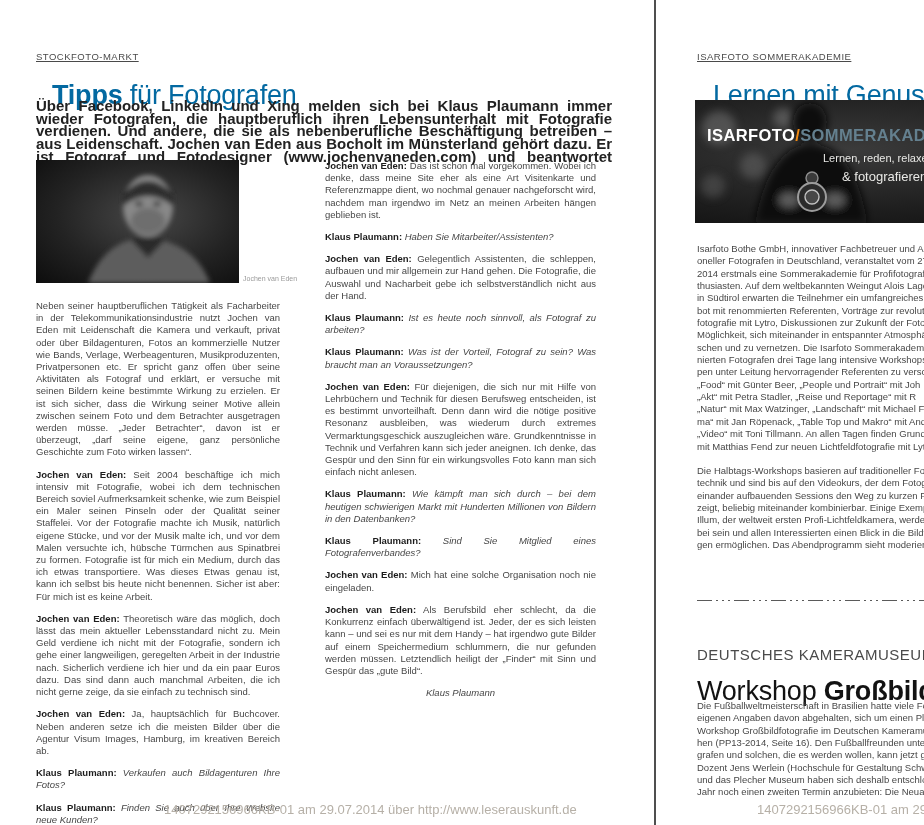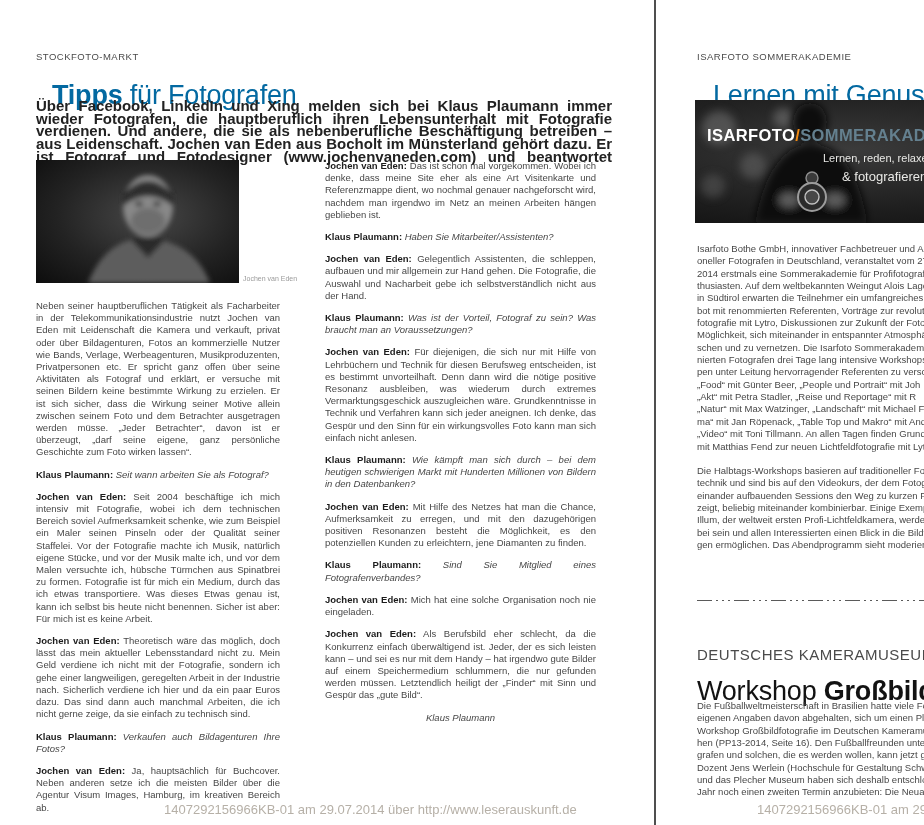--- a/index.html
+++ b/index.html
@@ -5,21 +5,21 @@
   html,body{margin:0;padding:0;background:#ffffff;}
   body{position:relative;width:924px;height:825px;overflow:hidden;
        font-family:"Liberation Sans", sans-serif;-webkit-font-smoothing:antialiased;}
 
   .page{position:absolute;top:0;height:825px;}
   #pageL{left:36px;width:576px;}
   #pageR{left:697px;width:576px;}
 
   .vdivider{position:absolute;left:654px;top:0;width:2px;height:825px;background:#4f4f4f;}
 
-  .kicker{position:absolute;top:51px;left:0;font-size:9.5px;letter-spacing:.5px;color:#4a4a4a;white-space:nowrap;}
+  .kicker{position:absolute;top:51px;left:0;font-size:9.5px;letter-spacing:.5px;color:#4a4a4a;white-space:nowrap;text-decoration:underline;}
   .headline{position:absolute;top:62px;left:16px;font-size:27px;line-height:30px;color:#0369a1;
             letter-spacing:-0.2px;white-space:nowrap;font-weight:400;}
   .headline .hb{font-weight:700;}
 
   .intro{position:absolute;top:100px;left:0;width:576px;font-size:15px;font-weight:700;
          line-height:12.7px;color:#222;text-align:justify;}
 
   .col{position:absolute;top:160px;font-size:9.5px;line-height:12.2px;color:#474747;text-align:justify;hyphens:auto;}
   #col1{left:0;width:260px;}
   #col2{left:289px;width:287px;}
@@ -89,38 +89,37 @@
           <ellipse cx="112" cy="61" rx="17" ry="13" fill="#6e6e6e"></ellipse>
           <path d="M87 34 Q112 8 137 34 L137 46 Q112 26 87 46 Z" fill="#2e2e2e"></path>
           <ellipse cx="103" cy="44" rx="4" ry="2.4" fill="#3c3c3c"></ellipse>
           <ellipse cx="121" cy="44" rx="4" ry="2.4" fill="#3c3c3c"></ellipse>
         </g>
       </svg>
       <div class="caption">Jochen van Eden</div>
     </div>
     <div>
         <p class="blk"><span class="answer">Neben seiner hauptberuflichen Tätigkeit als Facharbeiter in der Telekommunikationsindustrie nutzt Jochen van Eden mit Leidenschaft die Kamera und verkauft, privat oder über Bildagenturen, Fotos an kommerzielle Nutzer wie Bands, Verlage, Werbeagenturen, Musikproduzenten, Privatpersonen etc. Er spricht ganz offen über seine Aktivitäten als Fotograf und erklärt, er versuche mit seinen Bildern keine bestimmte Wirkung zu erzielen. Er ist sich sicher, dass die Wirkung seiner Motive allein zwischen seinem Foto und dem Betrachter ausgetragen werden müsse. „Jeder Betrachter“, davon ist er überzeugt, „darf seine eigene, ganz persönliche Geschichte zum Foto wirken lassen“.</span></p>
-        <p class="blk"><span class="spk">Klaus Plaumann:</span> <span class="question">Seit wann arbeiten Sie als Fotograf?</span></p>
         <p class="blk"><span class="spk">Jochen van Eden:</span> <span class="answer">Seit 2004 beschäftige ich mich intensiv mit Fotografie, wobei ich dem technischen Bereich soviel Aufmerksamkeit schenke, wie zum Beispiel ein Maler seinen Pinseln oder der Qualität seiner Staffelei. Vor der Fotografie machte ich Musik, natürlich eigene Stücke, und vor der Musik malte ich, und vor dem Malen versuchte ich, hübsche Türmchen aus Spinatbrei zu formen. Fotografie ist für mich ein Medium, durch das ich etwas transportiere. Was dieses Etwas genau ist, kann ich selbst bis heute nicht benennen. Sicher ist aber: Für mich ist es keine Arbeit.</span></p>
         <p class="blk"><span class="spk">Jochen van Eden:</span> <span class="answer">Theoretisch wäre das möglich, doch lässt das mein aktueller Lebensstandard nicht zu. Mein Geld verdiene ich nicht mit der Fotografie, sondern ich gehe einer langweiligen, geregelten Arbeit in der Industrie nach. Sicherlich verdiene ich hier und da ein paar Euros dazu. Das sind dann auch manchmal Arbeiten, die ich nicht gerne zeige, da sie einfach zu technisch sind.</span></p>
+        <p class="blk"><span class="spk">Jochen van Eden:</span> <span class="answer">Ja, hauptsächlich für Buchcover. Neben anderen setze ich die meisten Bilder über die Agentur Visum Images, Hamburg, im kreativen Bereich ab.</span></p>
         <p class="blk"><span class="spk">Klaus Plaumann:</span> <span class="question">Verkaufen auch Bildagenturen Ihre Fotos?</span></p>
-        <p class="blk"><span class="spk">Jochen van Eden:</span> <span class="answer">Ja, hauptsächlich für Buchcover. Neben anderen setze ich die meisten Bilder über die Agentur Visum Images, Hamburg, im kreativen Bereich ab.</span></p>
         <p class="blk"><span class="spk">Klaus Plaumann:</span> <span class="question">Finden Sie auch über Ihre Website neue Kunden?</span></p>
       </div>
   </div>
 
   <div class="col" id="col2">
     <div>
         <p class="blk"><span class="spk">Jochen van Eden:</span> <span class="answer">Das ist schon mal vorgekommen. Wobei ich denke, dass meine Site eher als eine Art Visitenkarte und Referenzmappe dient, wo nochmal genauer nachgeforscht wird, nachdem man irgendwo im Netz an meinen Arbeiten hängen geblieben ist.</span></p>
         <p class="blk"><span class="spk">Klaus Plaumann:</span> <span class="question">Haben Sie Mitarbeiter/Assistenten?</span></p>
         <p class="blk"><span class="spk">Jochen van Eden:</span> <span class="answer">Gelegentlich Assistenten, die schleppen, aufbauen und mir allgemein zur Hand gehen. Die Fotografie, die Auswahl und Nacharbeit gebe ich selbstverständlich nicht aus der Hand.</span></p>
+        <p class="blk"><span class="spk">Klaus Plaumann:</span> <span class="question">Ist es heute noch sinnvoll, als Fotograf zu arbeiten?</span></p>
         <p class="blk"><span class="spk">Klaus Plaumann:</span> <span class="question">Was ist der Vorteil, Fotograf zu sein? Was braucht man an Voraussetzungen?</span></p>
         <p class="blk"><span class="spk">Jochen van Eden:</span> <span class="answer">Für diejenigen, die sich nur mit Hilfe von Lehrbüchern und Technik für diesen Berufsweg entscheiden, ist es bestimmt unvorteilhaft. Denn dann wird die nötige positive Resonanz ausbleiben, was wiederum durch extremes Vermarktungsgeschick auszugleichen wäre. Grundkenntnisse in Technik und Verfahren kann sich jeder aneignen. Ich denke, das Gespür und den Sinn für ein wirkungsvolles Foto kann man sich einfach nicht anlesen.</span></p>
         <p class="blk"><span class="spk">Klaus Plaumann:</span> <span class="question">Wie kämpft man sich durch – bei dem heutigen schwierigen Markt mit Hunderten Millionen von Bildern in den Datenbanken?</span></p>
-        <p class="blk"><span class="spk">Jochen van Eden:</span> <span class="answer">Mit Hilfe des Netzes hat man die Chance, Aufmerksamkeit zu erregen, und mit den dazugehörigen positiven Resonanzen besteht die Möglichkeit, es den potenziellen Kunden zu erleichtern, jene Diamanten zu finden.</span></p>
         <p class="blk"><span class="spk">Klaus Plaumann:</span> <span class="question">Sind Sie Mitglied eines Fotografenverbandes?</span></p>
         <p class="blk"><span class="spk">Jochen van Eden:</span> <span class="answer">Mich hat eine solche Organisation noch nie eingeladen.</span></p>
         <p class="blk"><span class="spk">Jochen van Eden:</span> <span class="answer">Als Berufsbild eher schlecht, da die Konkurrenz einfach überwältigend ist. Jeder, der es sich leisten kann – und sei es nur mit dem Handy – hat irgendwo gute Bilder auf einem Speichermedium schlummern, die nur gefunden werden müssen. Letztendlich heiligt der „Finder“ mit Sinn und Gespür das „gute Bild“.</span></p>
         <p class="blk byline"><span class="answer">Klaus Plaumann</span></p>
       </div>
   </div>
 
   <div class="pfooter" id="footerL">1407292156966KB-01 am 29.07.2014 über http://www.leserauskunft.de</div>
 </div>
 

